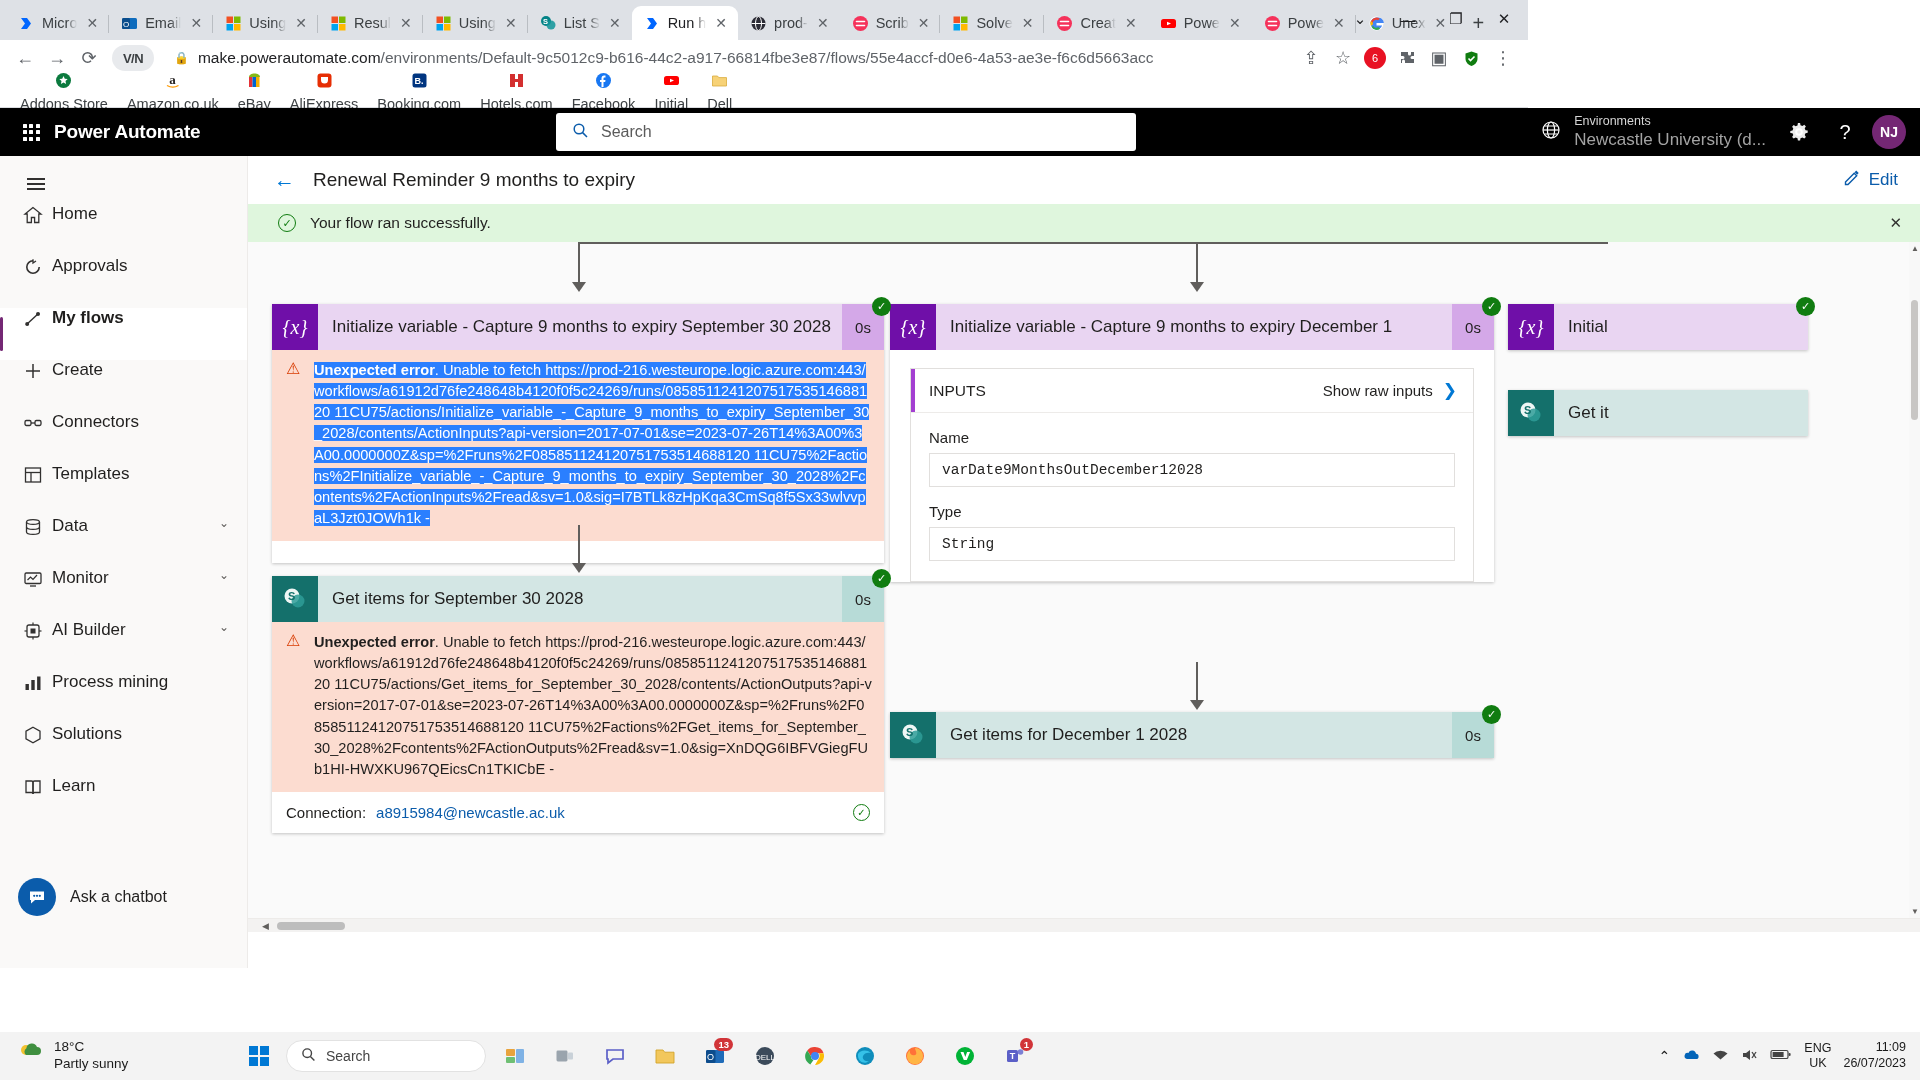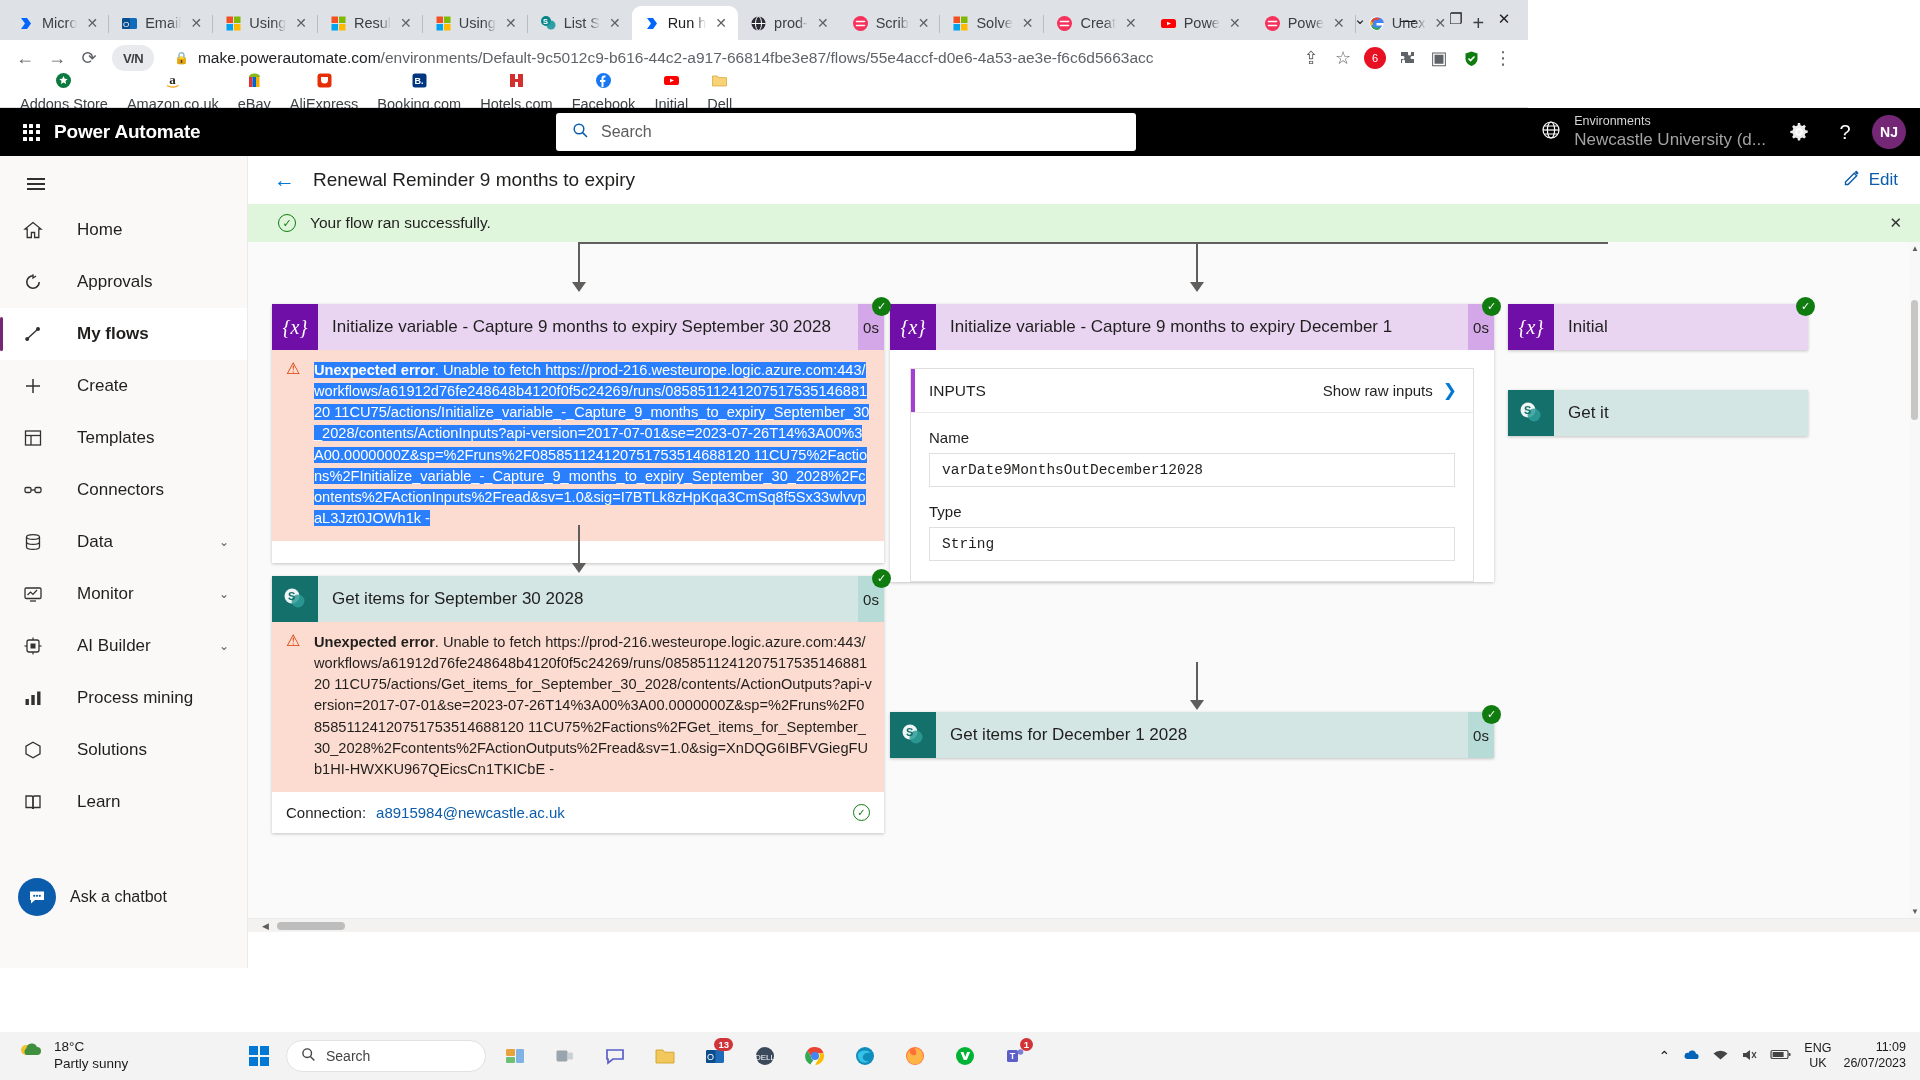--- a/index.html
+++ b/index.html
@@ -91,21 +91,21 @@
 
   .body-row { display: flex; height: 812px; }
 
   
   .sidebar { width: 248px; background: #faf9f8; border-right: 1px solid #edebe9;
              padding-top: 8px; position: relative; flex: 0 0 248px; }
   .hamburger { width: 44px; height: 40px; display: flex; align-items: center;
                justify-content: center; margin-left: 14px; color: #323130; }
   .hamburger span { display: block; width: 18px; height: 2px; background: #323130;
                     box-shadow: 0 5px 0 #323130, 0 -5px 0 #323130; }
-  .nav-item { height: 52px; display: flex; align-items: center; gap: 33px;
+  .nav-item { height: 52px; display: flex; align-items: flex-start; gap: 8px;
               padding: 0 18px 0 22px; font-size: 17px; color: #201f1e; position: relative; }
   .nav-item.sel { background: #fff; font-weight: 600; }
   .nav-item.sel::before { content: ""; position: absolute; left: 0; top: 9px; bottom: 9px;
                           width: 3px; background: #742774; border-radius: 2px; }
   .nav-ico { width: 22px; height: 22px; display: flex; align-items: center;
              justify-content: center; font-size: 19px; color: #323130; flex: 0 0 22px; }
   .nav-chev { margin-left: auto; font-size: 12px; color: #605e5c; }
   .chatbot { position: absolute; left: 18px; bottom: 52px; display: flex; align-items: center; gap: 14px; }
   .chatbot-btn { width: 38px; height: 38px; border-radius: 50%; background: #0b5cab;
                  color: #fff; display: flex; align-items: center; justify-content: center; font-size: 18px; }
@@ -125,21 +125,21 @@
   .banner .x { margin-left: auto; font-size: 15px; color: #323130; }
 
   .canvas { position: relative; height: 690px; background: #fafafa; overflow: hidden; }
 
   .card { position: absolute; background: #fff; box-shadow: 0 1px 3px rgba(0,0,0,.22); }
   .card-head { height: 46px; display: flex; align-items: center; position: relative; }
   .card-ico { width: 46px; height: 46px; display: flex; align-items: center;
               justify-content: center; flex: 0 0 46px; font-size: 19px; color: #fff; }
   .card-name { flex: 1; font-size: 17px; color: #201f1e; padding-left: 14px;
                white-space: nowrap; overflow: hidden; }
-  .card-dur { width: 26px; text-align: center; font-size: 15px; color: #201f1e;
+  .card-dur { width: 42px; text-align: center; font-size: 15px; color: #201f1e;
               align-self: stretch; display: flex; align-items: center; justify-content: center; }
   .succ { position: absolute; width: 19px; height: 19px; border-radius: 50%; background: #107c10;
           color: #fff; font-size: 11px; display: flex; align-items: center; justify-content: center;
           top: -7px; right: -7px; z-index: 5; }
 
   .var-head { background: #e9d5f2; }
   .var-ico { background: #6f0fa8; font-family: "Liberation Serif", serif; font-style: italic; font-size: 20px; }
   .var-dur { background: #d4a8e8; }
   .sp-head { background: #d3e6e4; }
   .sp-ico { background: #14706b; }
@@ -577,37 +577,37 @@
               <line x1="10" y1="3" x2="10" y2="17" stroke="#323130" stroke-width="1.5"></line>
               <line x1="3" y1="10" x2="17" y2="10" stroke="#323130" stroke-width="1.5"></line>
             </svg>
         </span>
         <span>Create</span>
       </div>
 
       <div class="nav-item">
         <span class="nav-ico">
           <svg width="20" height="20" viewBox="0 0 20 20">
+              <rect x="2" y="7.5" width="6" height="5" rx="1.4" fill="none" stroke="#323130" stroke-width="1.3"></rect>
+              <rect x="12" y="7.5" width="6" height="5" rx="1.4" fill="none" stroke="#323130" stroke-width="1.3"></rect>
+              <line x1="8" y1="10" x2="12" y2="10" stroke="#323130" stroke-width="1.3"></line>
+            </svg>
+        </span>
+        <span>Connectors</span>
+      </div>
+
+      <div class="nav-item">
+        <span class="nav-ico">
+          <svg width="20" height="20" viewBox="0 0 20 20">
               <rect x="2.5" y="3" width="15" height="14" fill="none" stroke="#323130" stroke-width="1.3"></rect>
               <line x1="2.5" y1="7.5" x2="17.5" y2="7.5" stroke="#323130" stroke-width="1.3"></line>
               <line x1="8" y1="7.5" x2="8" y2="17" stroke="#323130" stroke-width="1.3"></line>
             </svg>
         </span>
         <span>Templates</span>
-      </div>
-
-      <div class="nav-item">
-        <span class="nav-ico">
-          <svg width="20" height="20" viewBox="0 0 20 20">
-              <rect x="2" y="7.5" width="6" height="5" rx="1.4" fill="none" stroke="#323130" stroke-width="1.3"></rect>
-              <rect x="12" y="7.5" width="6" height="5" rx="1.4" fill="none" stroke="#323130" stroke-width="1.3"></rect>
-              <line x1="8" y1="10" x2="12" y2="10" stroke="#323130" stroke-width="1.3"></line>
-            </svg>
-        </span>
-        <span>Connectors</span>
       </div>
 
       <div class="nav-item">
         <span class="nav-ico">
           <svg width="20" height="20" viewBox="0 0 20 20">
               <ellipse cx="10" cy="5" rx="6.5" ry="2.4" fill="none" stroke="#323130" stroke-width="1.3"></ellipse>
               <path d="M3.5 5v10c0 1.3 2.9 2.4 6.5 2.4s6.5-1.1 6.5-2.4V5" fill="none" stroke="#323130" stroke-width="1.3"></path>
               <path d="M3.5 10c0 1.3 2.9 2.4 6.5 2.4s6.5-1.1 6.5-2.4" fill="none" stroke="#323130" stroke-width="1.3"></path>
             </svg>
         </span>

